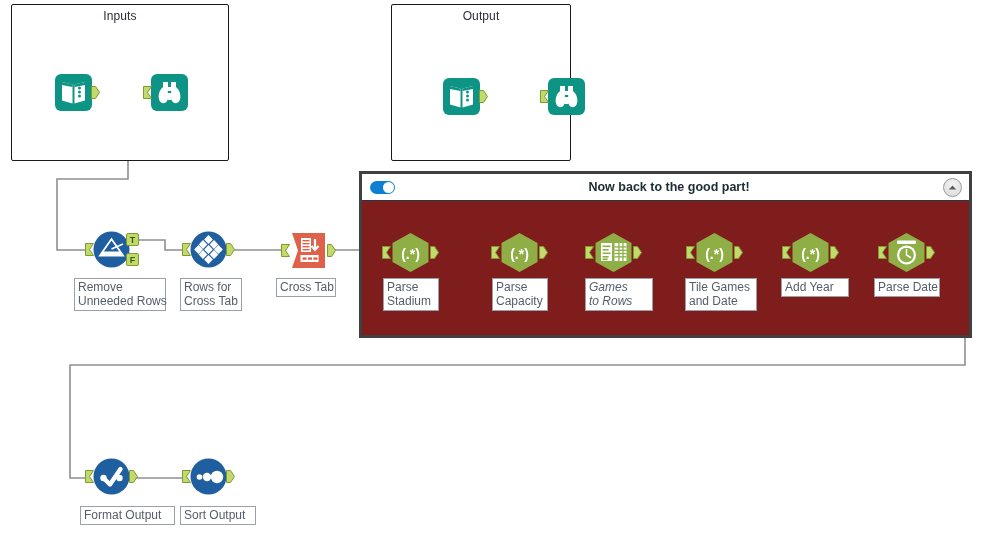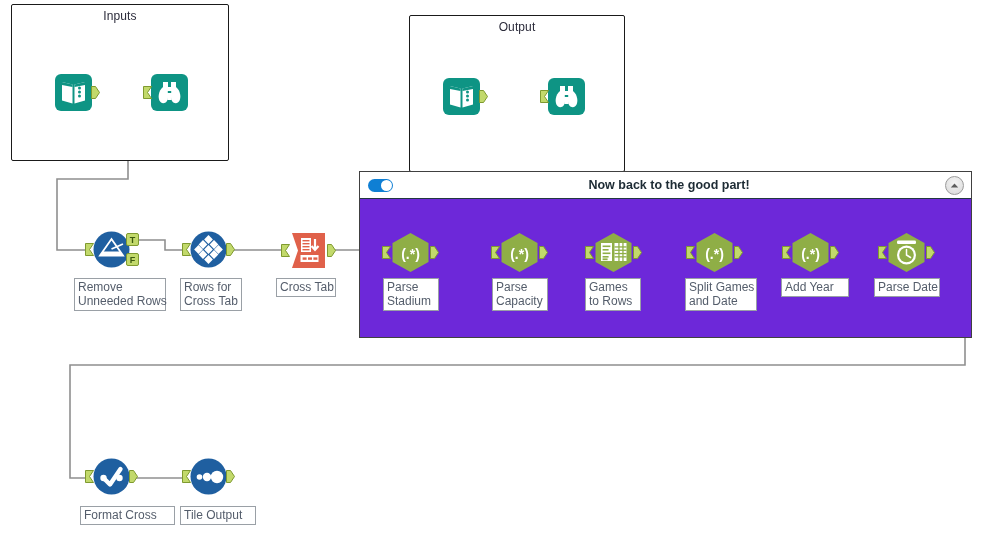--- a/index.html
+++ b/index.html
@@ -12,21 +12,21 @@
   #canvas{position:relative;width:987px;height:549px;background:#fff;padding-left:16px;}
 
   
   .tool-container{position:absolute;box-sizing:border-box;}
   .tc-plain{border:1px solid #1a1a1a;background:#ffffff;border-radius:2px;}
   .tc-title{
     position:absolute;top:4px;left:0;right:0;text-align:center;
     font-size:12px;color:#2b2b3a;letter-spacing:.1px;
   }
 
-  .tc-shaded{border:1px solid #404040;background:#6d28d9;}
+  .tc-shaded{border:3px solid #404040;background:#7f1d1d;}
   .tc-header{
     position:absolute;left:0;right:0;top:0;height:26px;
     background:#ffffff;border-bottom:1px solid #223843;
     display:flex;align-items:center;
   }
   .tc-header-title{
     flex:1;text-align:center;font-size:12.5px;font-weight:bold;color:#1d2b34;
   }
   .toggle{
     width:25px;height:13px;border-radius:7px;background:#0f7fd4;
@@ -76,21 +76,21 @@
       <path d="M 831,250 L 883,250" fill="none" stroke="#8f8f8f" stroke-width="1.6"></path>
       <path d="M 927,250 L 965,250 L 965,365 L 70,365 L 70,478 L 86,478" fill="none" stroke="#8f8f8f" stroke-width="1.6"></path>
       <path d="M 130,478 L 187,478" fill="none" stroke="#8f8f8f" stroke-width="1.6"></path>
       <path d="M 480,96 L 546,96" fill="none" stroke="#8f8f8f" stroke-width="1.6"></path>
     </svg>
 
   <div class="tool-container tc-plain" style="left:11px;top:4px;width:218px;height:157px;">
     <div class="tc-title">Inputs</div>
   </div>
 
-  <div class="tool-container tc-plain" style="left:409px;top:4px;width:216px;height:157px;margin-top:11px;">
+  <div class="tool-container tc-plain" style="left:391px;top:4px;width:180px;height:157px;">
     <div class="tc-title">Output</div>
   </div>
 
   <div class="tool-container tc-shaded" style="left:359px;top:171px;width:613px;height:167px;">
     <div class="tc-header">
       <div class="toggle">
         <div class="knob"></div>
       </div>
       <div class="tc-header-title">Now back to the good part!</div>
       <div class="collapse-btn">
@@ -304,39 +304,39 @@
           <svg width="9" height="13" viewBox="0 0 9 13" style="display: block;">
             <path d="M0.5 0.5 L8.5 0.5 L4.5 6.5 L8.5 12.5 L0.5 12.5 Z" fill="#c2d96b" stroke="#7f9a2f" stroke-width="1"></path>
           </svg>
         </div>
         <div class="port" style="left: 40px; top: 14px;">
           <svg width="9" height="13" viewBox="0 0 9 13" style="display: block;">
             <path d="M0.5 0.5 L4.5 0.5 L8.5 6.5 L4.5 12.5 L0.5 12.5 Z" fill="#c2d96b" stroke="#7f9a2f" stroke-width="1"></path>
           </svg>
         </div>
       </div>
-      <div class="label" style="left: 585px; top: 278px; width: 56px;">Games
+      <div class="label" style="left: 585px; top: 278px; width: 68px; font-style: italic;">Games
 to Rows</div>
       <div class="tool" style="left: 694px; top: 232px; width: 41px; height: 41px;">
         <svg width="41" height="41" viewBox="0 0 41 41" style="display: block;">
           <path d="M20.5 1 L38.5 11 L38.5 30 L20.5 40 L2.5 30 L2.5 11 Z" fill="#8fae46"></path>
           <text x="20.5" y="26.5" text-anchor="middle" font-family="&quot;Liberation Sans&quot;, sans-serif" font-size="14" font-weight="bold" fill="#fff">(.*)</text>
         </svg>
         <div class="port" style="left: -8px; top: 14px;">
           <svg width="9" height="13" viewBox="0 0 9 13" style="display: block;">
             <path d="M0.5 0.5 L8.5 0.5 L4.5 6.5 L8.5 12.5 L0.5 12.5 Z" fill="#c2d96b" stroke="#7f9a2f" stroke-width="1"></path>
           </svg>
         </div>
         <div class="port" style="left: 40px; top: 14px;">
           <svg width="9" height="13" viewBox="0 0 9 13" style="display: block;">
             <path d="M0.5 0.5 L4.5 0.5 L8.5 6.5 L4.5 12.5 L0.5 12.5 Z" fill="#c2d96b" stroke="#7f9a2f" stroke-width="1"></path>
           </svg>
         </div>
       </div>
-      <div class="label" style="left: 685px; top: 278px; width: 72px;">Split Games
+      <div class="label" style="left: 685px; top: 278px; width: 72px;">Tile Games
 and Date</div>
       <div class="tool" style="left: 790px; top: 232px; width: 41px; height: 41px;">
         <svg width="41" height="41" viewBox="0 0 41 41" style="display: block;">
           <path d="M20.5 1 L38.5 11 L38.5 30 L20.5 40 L2.5 30 L2.5 11 Z" fill="#8fae46"></path>
           <text x="20.5" y="26.5" text-anchor="middle" font-family="&quot;Liberation Sans&quot;, sans-serif" font-size="14" font-weight="bold" fill="#fff">(.*)</text>
         </svg>
         <div class="port" style="left: -8px; top: 14px;">
           <svg width="9" height="13" viewBox="0 0 9 13" style="display: block;">
             <path d="M0.5 0.5 L8.5 0.5 L4.5 6.5 L8.5 12.5 L0.5 12.5 Z" fill="#c2d96b" stroke="#7f9a2f" stroke-width="1"></path>
           </svg>
@@ -379,35 +379,35 @@
           <svg width="9" height="13" viewBox="0 0 9 13" style="display: block;">
             <path d="M0.5 0.5 L8.5 0.5 L4.5 6.5 L8.5 12.5 L0.5 12.5 Z" fill="#c2d96b" stroke="#7f9a2f" stroke-width="1"></path>
           </svg>
         </div>
         <div class="port" style="left: 36px; top: 12px;">
           <svg width="9" height="13" viewBox="0 0 9 13" style="display: block;">
             <path d="M0.5 0.5 L4.5 0.5 L8.5 6.5 L4.5 12.5 L0.5 12.5 Z" fill="#c2d96b" stroke="#7f9a2f" stroke-width="1"></path>
           </svg>
         </div>
       </div>
-      <div class="label" style="left: 80px; top: 506px; width: 95px;">Format Cross</div>
+      <div class="label" style="left: 80px; top: 506px; width: 95px;">Format Output</div>
       <div class="tool" style="left: 190px; top: 458px; width: 37px; height: 37px;">
         <svg width="37" height="37" viewBox="0 0 37 37" style="display: block;">
           <circle cx="18.5" cy="18.5" r="18" fill="#1f5fa0"></circle>
           <circle cx="9.5" cy="19" r="2.8" fill="#fff"></circle>
           <circle cx="17" cy="19" r="4.2" fill="#fff"></circle>
           <circle cx="27" cy="19" r="6.2" fill="#fff"></circle>
         </svg>
         <div class="port" style="left: -8px; top: 12px;">
           <svg width="9" height="13" viewBox="0 0 9 13" style="display: block;">
             <path d="M0.5 0.5 L8.5 0.5 L4.5 6.5 L8.5 12.5 L0.5 12.5 Z" fill="#c2d96b" stroke="#7f9a2f" stroke-width="1"></path>
           </svg>
         </div>
         <div class="port" style="left: 36px; top: 12px;">
           <svg width="9" height="13" viewBox="0 0 9 13" style="display: block;">
             <path d="M0.5 0.5 L4.5 0.5 L8.5 6.5 L4.5 12.5 L0.5 12.5 Z" fill="#c2d96b" stroke="#7f9a2f" stroke-width="1"></path>
           </svg>
         </div>
       </div>
-      <div class="label" style="left: 180px; top: 506px; width: 76px;">Tile Output</div>
+      <div class="label" style="left: 180px; top: 506px; width: 76px;">Sort Output</div>
     </div>
 
 </div>
 
 </body></html>

